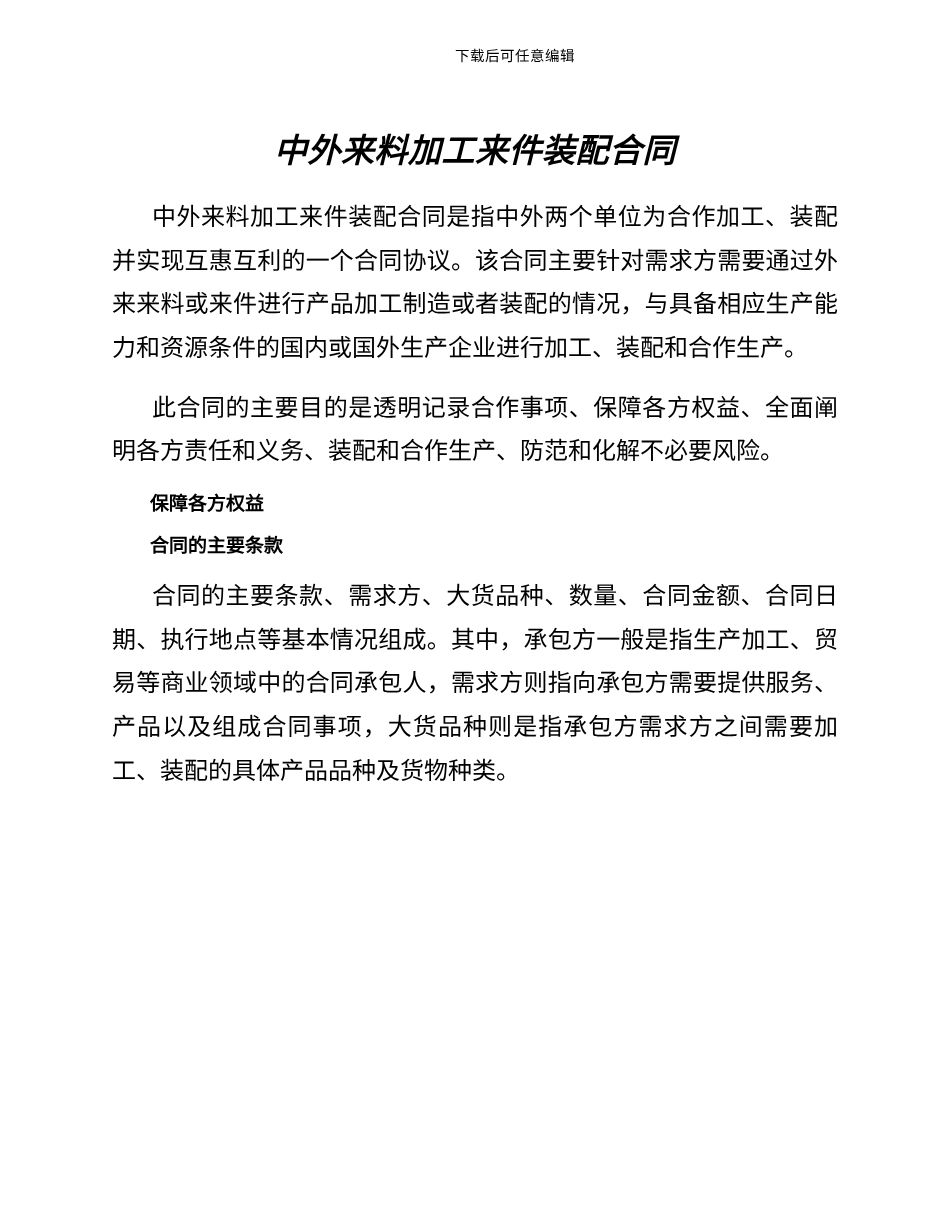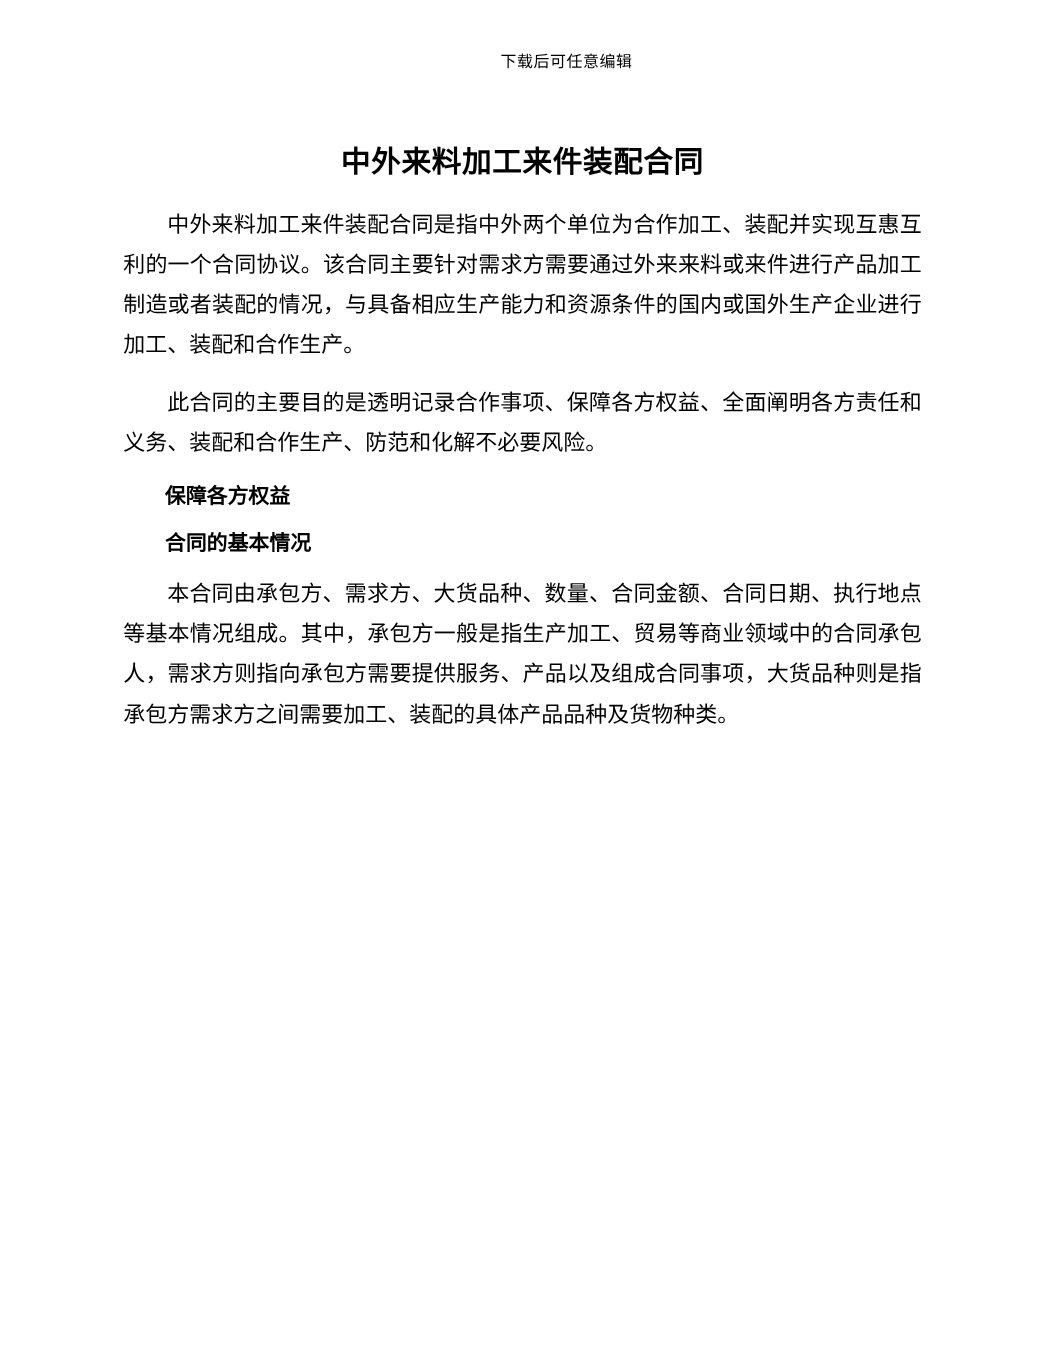--- a/index.html
+++ b/index.html
@@ -34,37 +34,38 @@
     padding-left: 40px;
   }
   .content {
     position: absolute;
     top: 130px;
     left: 112px;
     width: 726px;
   }
   .doc-title {
     text-align: center;
-    font-size: 27px;
+    font-size: 33px;
     font-weight: bold;
     font-family: "DejaVu Sans", "Liberation Sans", sans-serif;
     letter-spacing: 0.5px;
     margin: 0 0 22px 0;
     line-height: 1.3;
+    font-style: italic;
   }
   .section-heading {
     font-size: 19px;
     font-weight: bold;
     font-family: "DejaVu Sans", "Liberation Sans", sans-serif;
     margin: 0 0 14px 0;
     text-indent: 38px;
     line-height: 1.5;
   }
   .para {
-    font-size: 20px;
+    font-size: 24px;
     line-height: 1.82;
     margin: 0 0 16px 0;
     text-indent: 40px;
     text-align: justify;
     text-justify: inter-ideograph;
     font-family: Liberation Sans, sans-serif;
     font-weight: normal;
   }
   .para.tight {
     margin-bottom: 18px;
@@ -83,18 +84,18 @@
 
 
     <p class="para">中外来料加工来件装配合同是指中外两个单位为合作加工、装配并实现互惠互利的一个合同协议。该合同主要针对需求方需要通过外来来料或来件进行产品加工制造或者装配的情况，与具备相应生产能力和资源条件的国内或国外生产企业进行加工、装配和合作生产。</p>
 
     <p class="para">此合同的主要目的是透明记录合作事项、保障各方权益、全面阐明各方责任和义务、装配和合作生产、防范和化解不必要风险。</p>
 
 
     <div class="section-heading">保障各方权益</div>
 
 
-    <div class="section-heading">合同的基本情况</div>
+    <div class="section-heading">合同的主要条款</div>
 
-    <p class="para">本合同由承包方、需求方、大货品种、数量、合同金额、合同日期、执行地点等基本情况组成。其中，承包方一般是指生产加工、贸易等商业领域中的合同承包人，需求方则指向承包方需要提供服务、产品以及组成合同事项，大货品种则是指承包方需求方之间需要加工、装配的具体产品品种及货物种类。</p>
+    <p class="para">合同的主要条款、需求方、大货品种、数量、合同金额、合同日期、执行地点等基本情况组成。其中，承包方一般是指生产加工、贸易等商业领域中的合同承包人，需求方则指向承包方需要提供服务、产品以及组成合同事项，大货品种则是指承包方需求方之间需要加工、装配的具体产品品种及货物种类。</p>
 
   </div>
 </div>
 
 </body></html>

